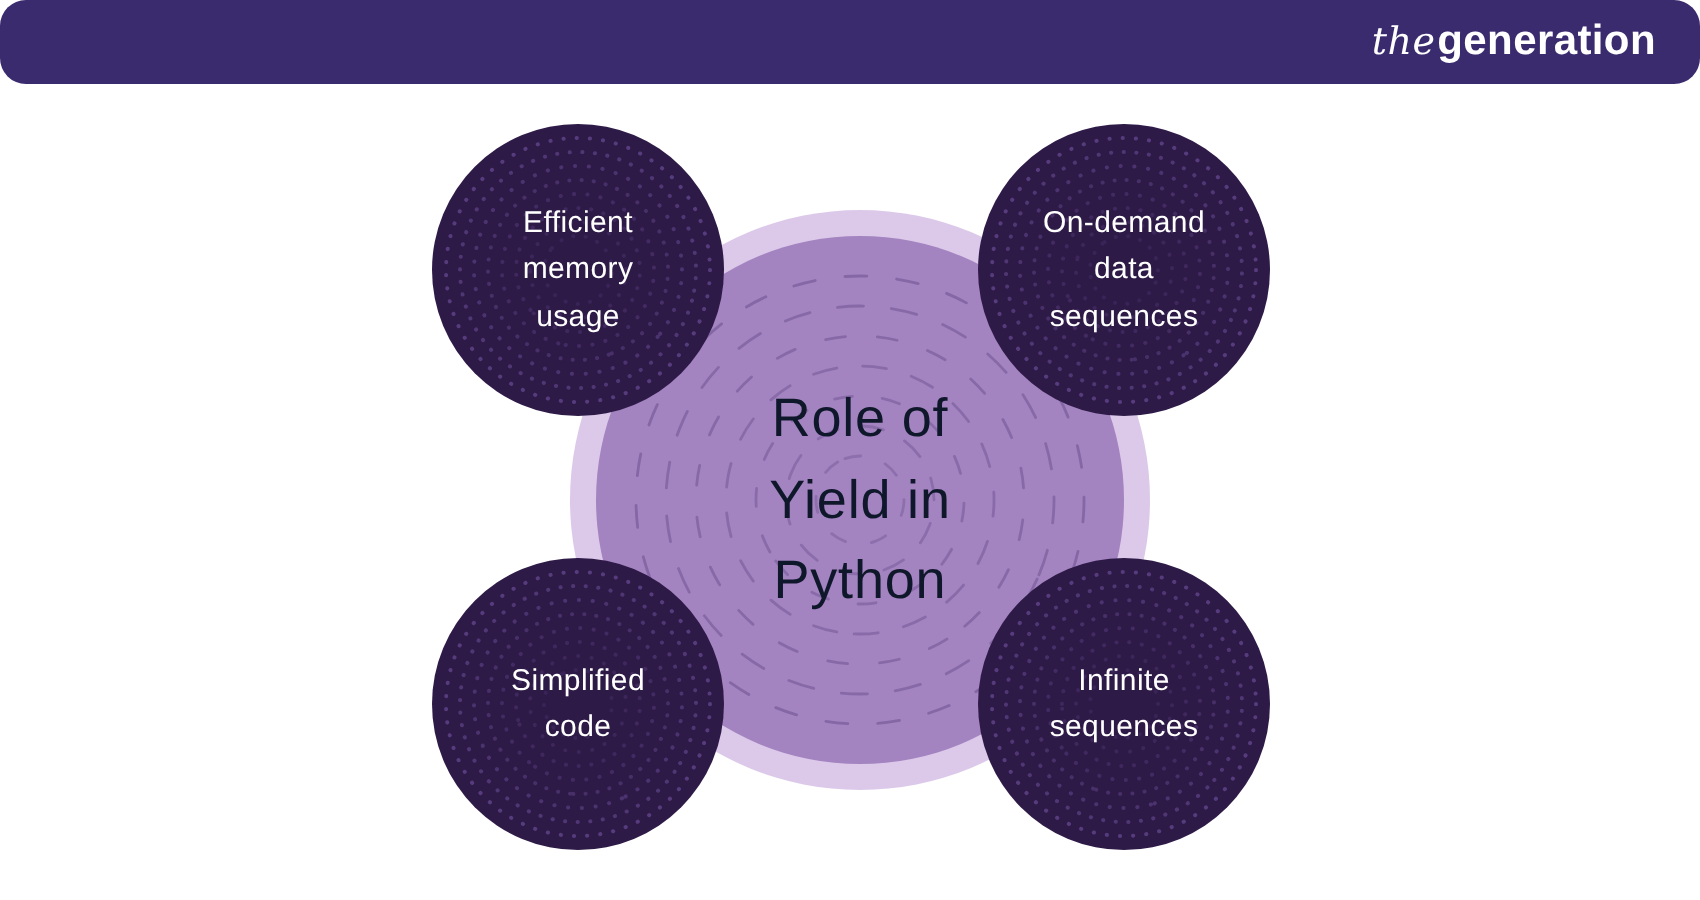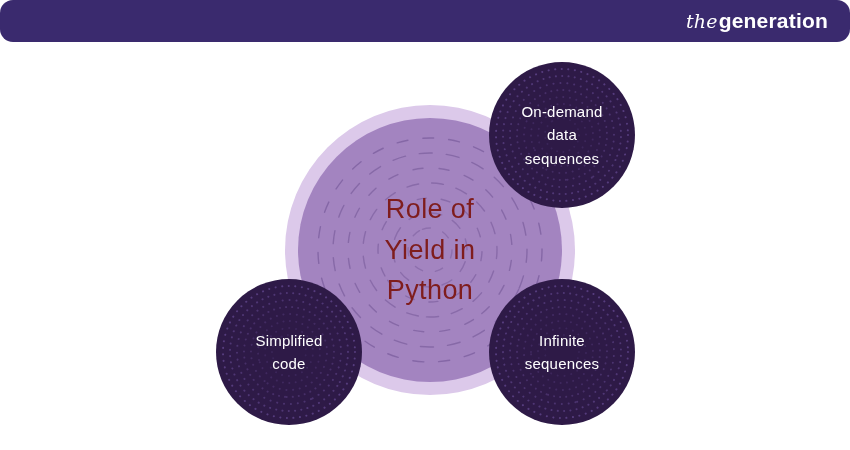--- a/index.html
+++ b/index.html
@@ -50,21 +50,21 @@
   .center-inner {
     position: absolute; left: 13px; top: 13px;
     width: 264px; height: 264px;
     border-radius: 50%;
     background: #a384c0;
     overflow: hidden;
   }
   .center-inner svg { position: absolute; left: 0; top: 0; }
   .center-title {
     position: relative; z-index: 2;
-    color: #7f1d1d;
+    color: #0f172a;
     font-size: 27px;
     font-weight: 500;
     line-height: 1.5;
     letter-spacing: 0.4px;
     text-align: center;
     white-space: pre-line;
   }
 
   .node {
     position: absolute;
@@ -116,20 +116,37 @@
           <circle cx="132" cy="132" r="37" stroke-dasharray="11 12" opacity="0.6" transform="rotate(200 132 132)"></circle>
           <circle cx="132" cy="132" r="22" stroke-dasharray="8 13" opacity="0.55" transform="rotate(250 132 132)"></circle>
         </g>
       </svg>
     </div>
     <div class="center-title">Role of
 Yield in
 Python</div>
   </div>
 
+  <div class="node node-tl">
+    <svg width="146" height="146" viewBox="0 0 146 146" aria-hidden="true">
+      <g fill="none" stroke="#5d4387" stroke-width="2" stroke-linecap="round">
+        <circle cx="73" cy="73" r="66" stroke-dasharray="0.1 6.5" opacity="0.85"></circle>
+        <circle cx="73" cy="73" r="59" stroke-dasharray="0.1 6.2" opacity="0.72" transform="rotate(15 73 73)"></circle>
+        <circle cx="73" cy="73" r="52" stroke-dasharray="0.1 6.8" opacity="0.62" transform="rotate(40 73 73)"></circle>
+        <circle cx="73" cy="73" r="45" stroke-dasharray="0.1 6.0" opacity="0.52" transform="rotate(70 73 73)"></circle>
+        <circle cx="73" cy="73" r="38" stroke-dasharray="0.1 6.6" opacity="0.44" transform="rotate(105 73 73)"></circle>
+        <circle cx="73" cy="73" r="31" stroke-dasharray="0.1 6.3" opacity="0.36" transform="rotate(140 73 73)"></circle>
+        <circle cx="73" cy="73" r="24" stroke-dasharray="0.1 6.7" opacity="0.3" transform="rotate(180 73 73)"></circle>
+        <circle cx="73" cy="73" r="17" stroke-dasharray="0.1 6.1" opacity="0.25" transform="rotate(220 73 73)"></circle>
+      </g>
+    </svg>
+    <div class="node-label">Efficient
+memory
+usage</div>
+  </div>
 
   <div class="node node-tr">
     <svg width="146" height="146" viewBox="0 0 146 146" aria-hidden="true">
       <g fill="none" stroke="#5d4387" stroke-width="2" stroke-linecap="round">
         <circle cx="73" cy="73" r="66" stroke-dasharray="0.1 6.5" opacity="0.85"></circle>
         <circle cx="73" cy="73" r="59" stroke-dasharray="0.1 6.2" opacity="0.72" transform="rotate(25 73 73)"></circle>
         <circle cx="73" cy="73" r="52" stroke-dasharray="0.1 6.8" opacity="0.62" transform="rotate(55 73 73)"></circle>
         <circle cx="73" cy="73" r="45" stroke-dasharray="0.1 6.0" opacity="0.52" transform="rotate(85 73 73)"></circle>
         <circle cx="73" cy="73" r="38" stroke-dasharray="0.1 6.6" opacity="0.44" transform="rotate(120 73 73)"></circle>
         <circle cx="73" cy="73" r="31" stroke-dasharray="0.1 6.3" opacity="0.36" transform="rotate(155 73 73)"></circle>

